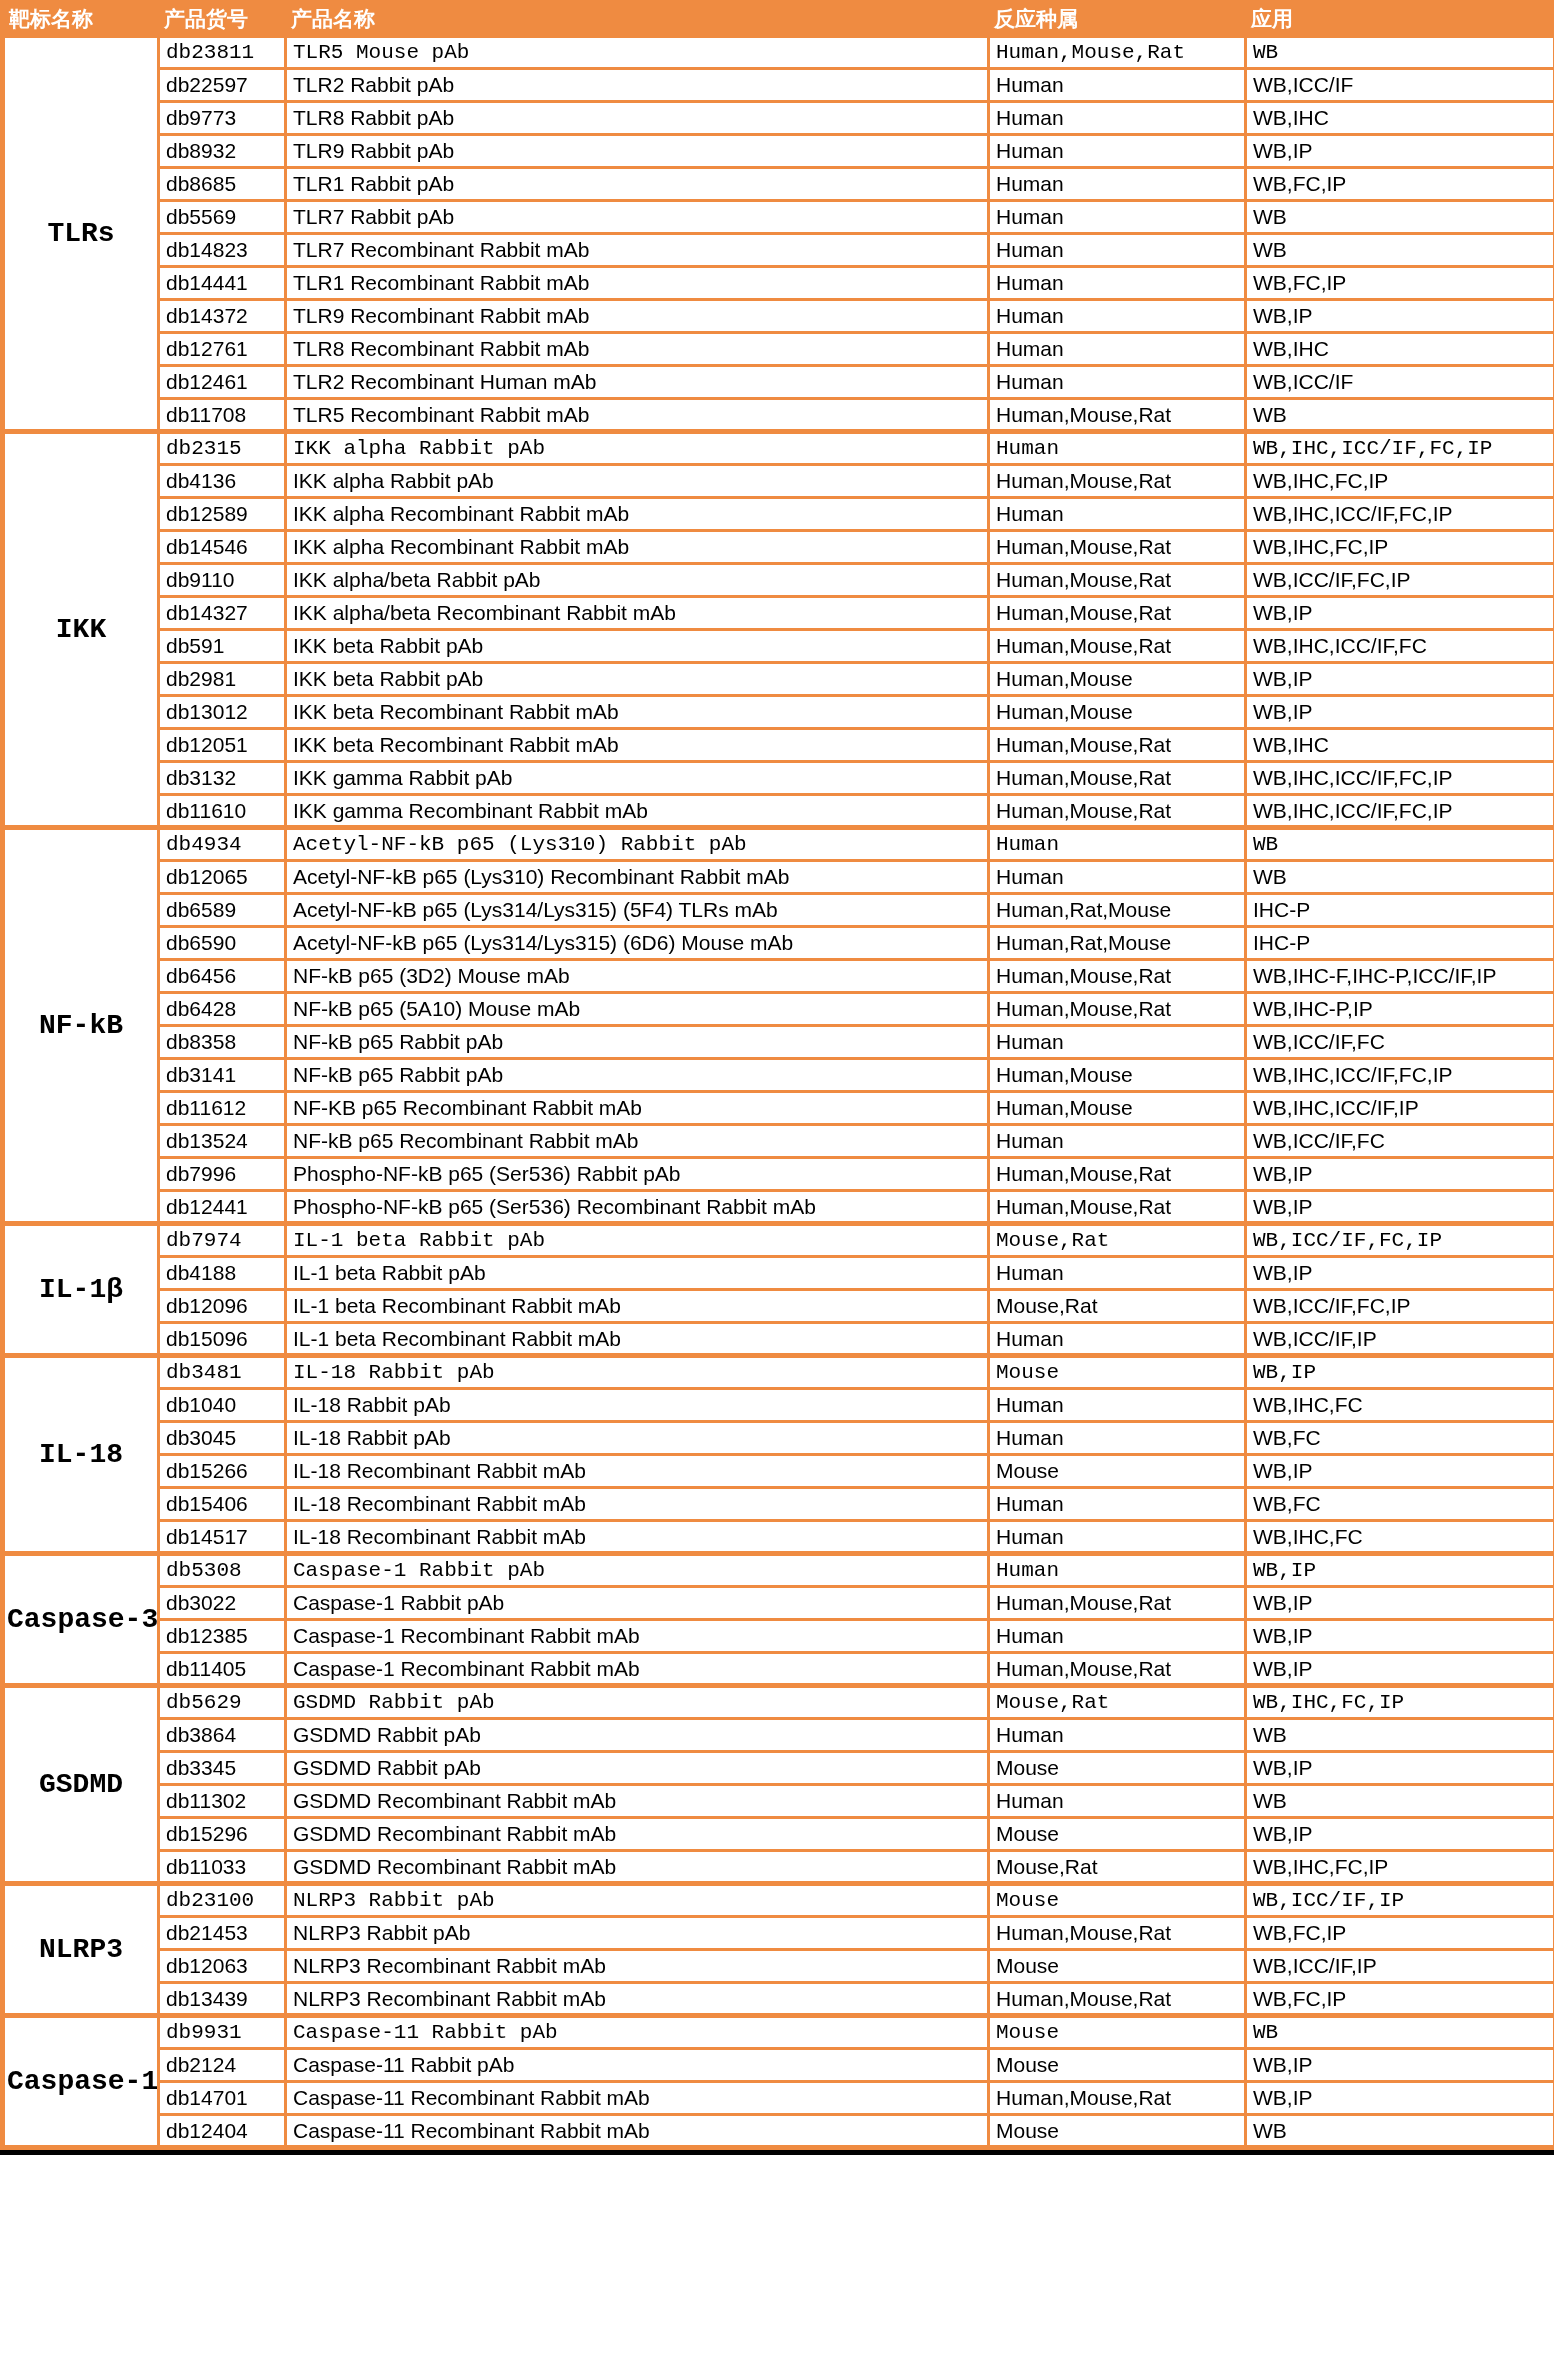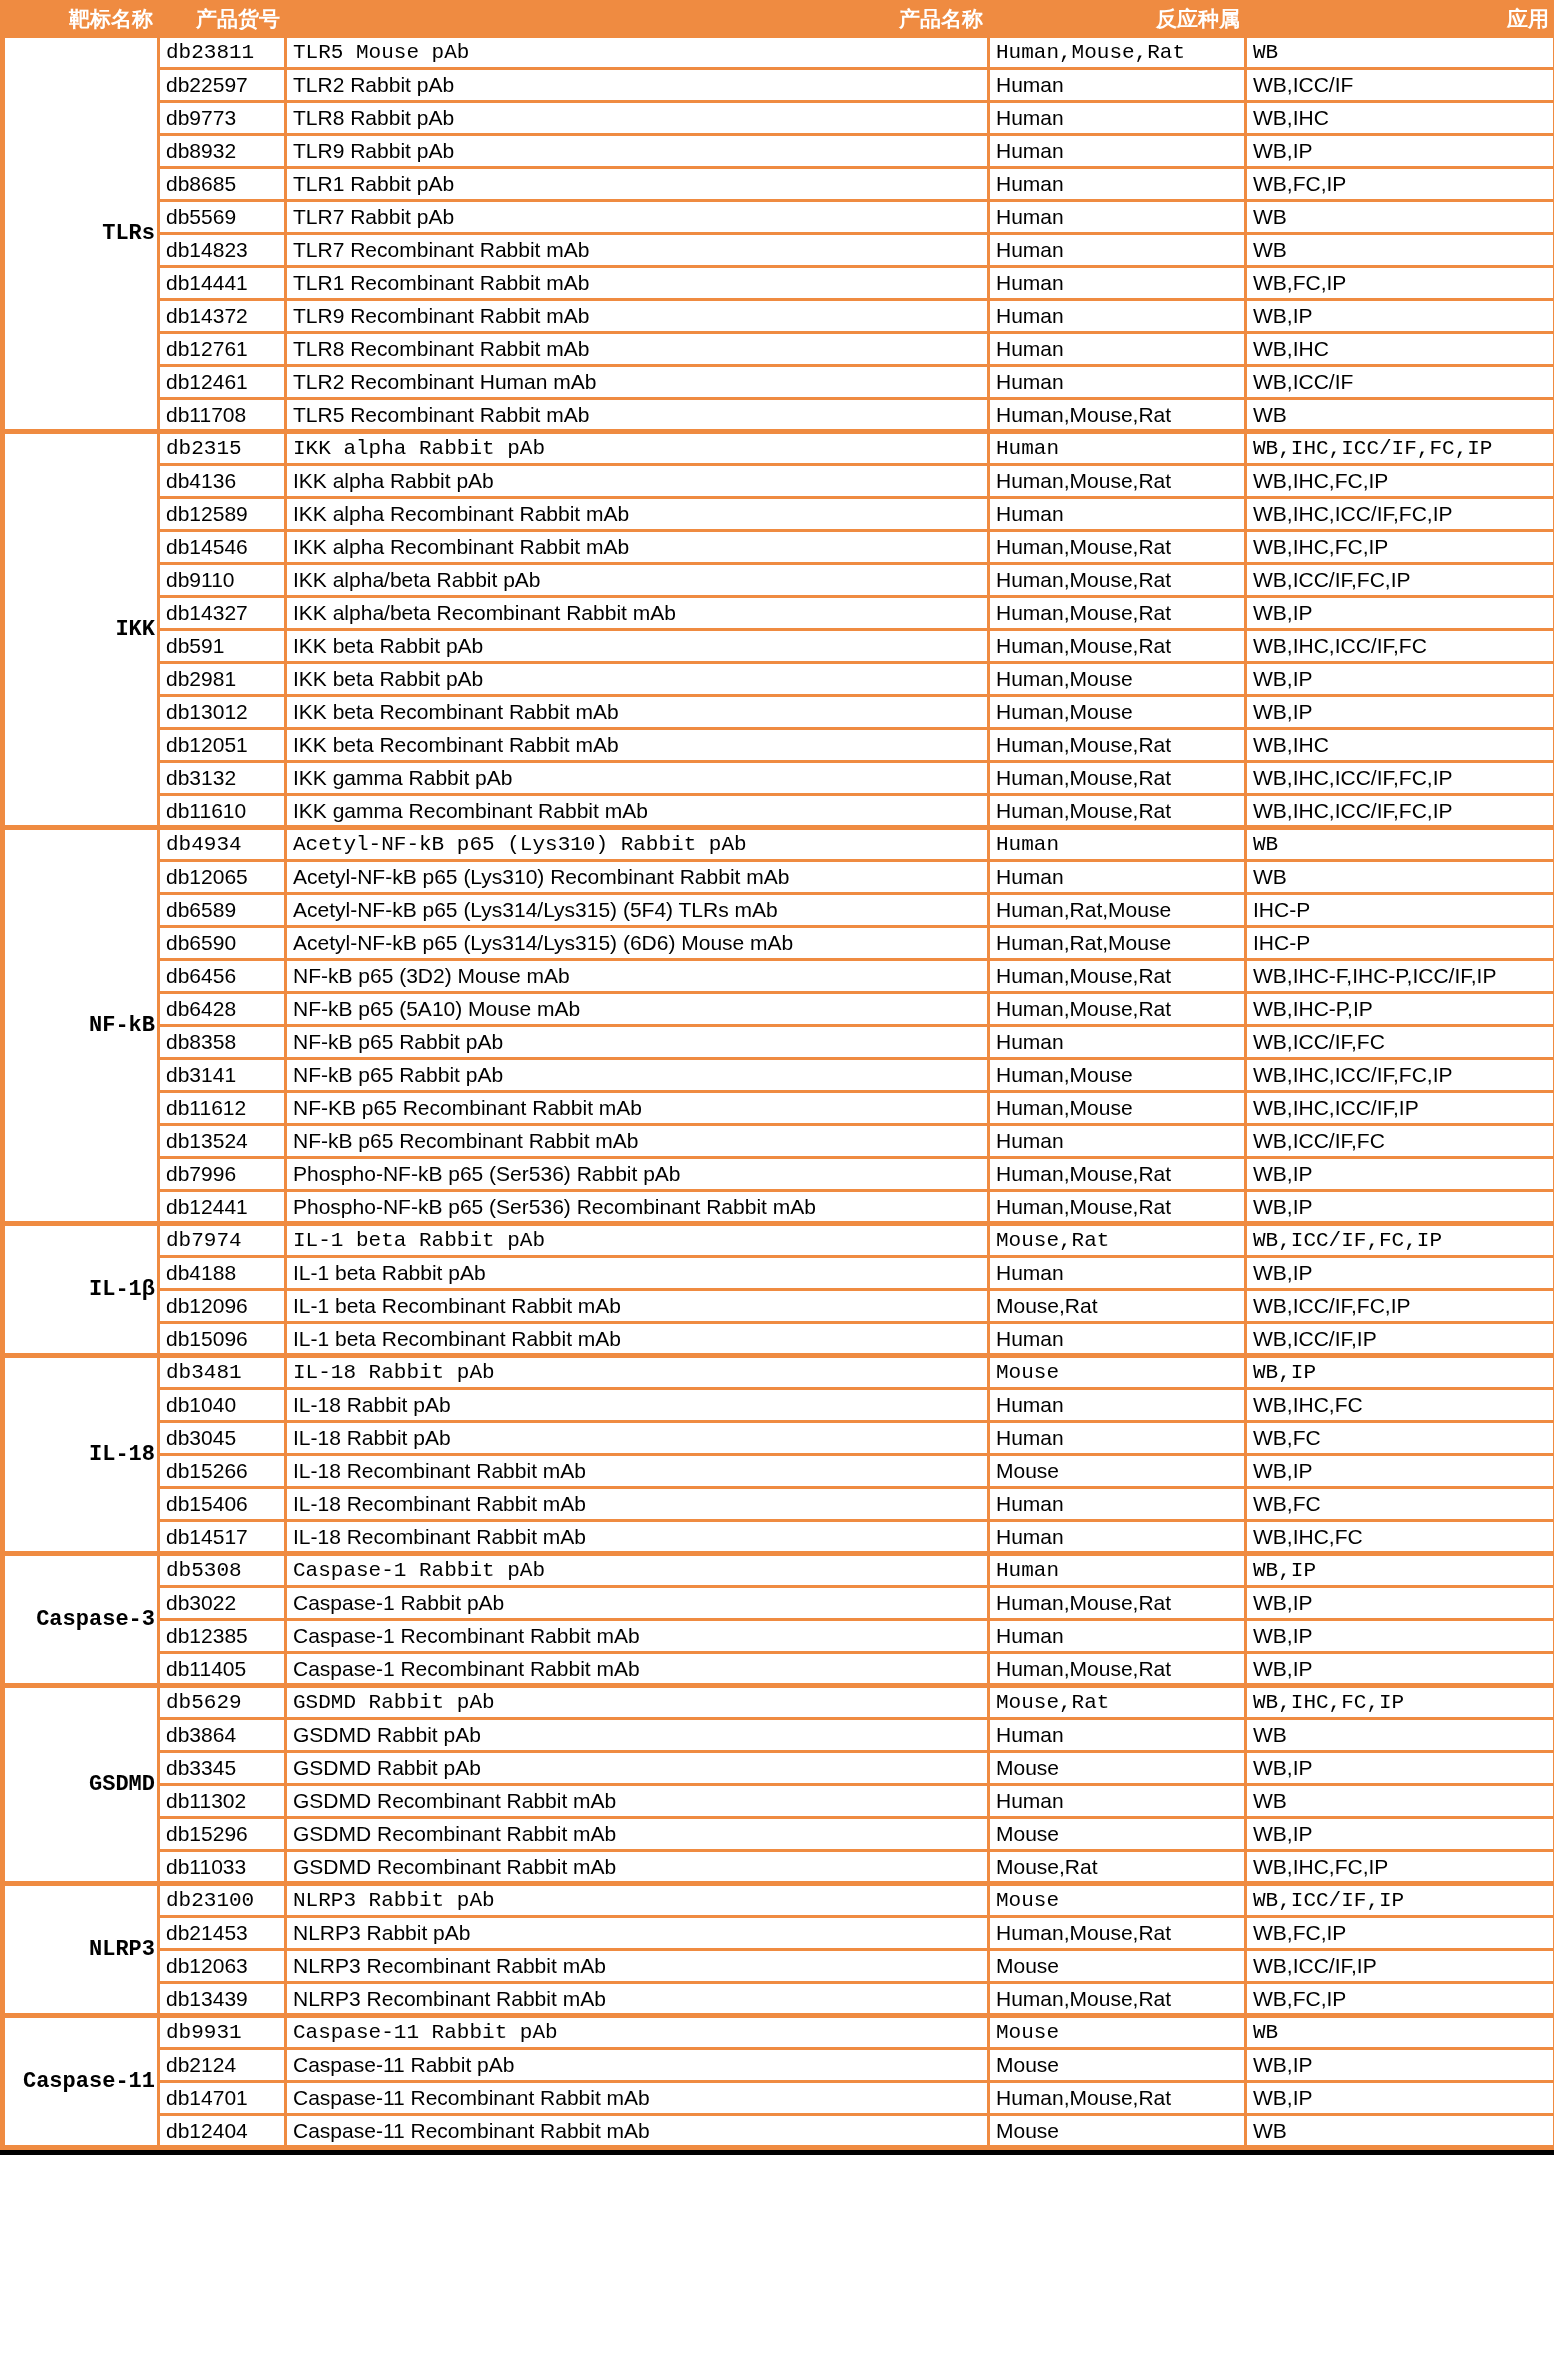--- a/index.html
+++ b/index.html
@@ -24,36 +24,36 @@
     box-sizing: border-box;
     overflow: hidden;
     white-space: nowrap;
   }
   thead th {
     background: #EF8B41;
     color: #ffffff;
     font-size: 21px;
     font-weight: bold;
     height: 33px;
-    text-align: right;
+    text-align: left;
     padding: 0 4px;
   }
   tbody td {
     background: #ffffff;
     color: #000000;
     font-size: 21px;
     height: 33px;
     vertical-align: middle;
     text-align: left;
     padding: 0 6px;
   }
   td.group-label {
     font-weight: bold;
-    text-align: right;
-    font-size: 22px;
+    text-align: center;
+    font-size: 28px;
     padding: 0 2px;
     white-space: normal;
   }
   tr.group-start > td {
     border-top-width: 5px;
     font-family: Liberation Mono, monospace;
   }
   .bottom-line {
     width: 1554px;
     height: 5px;

